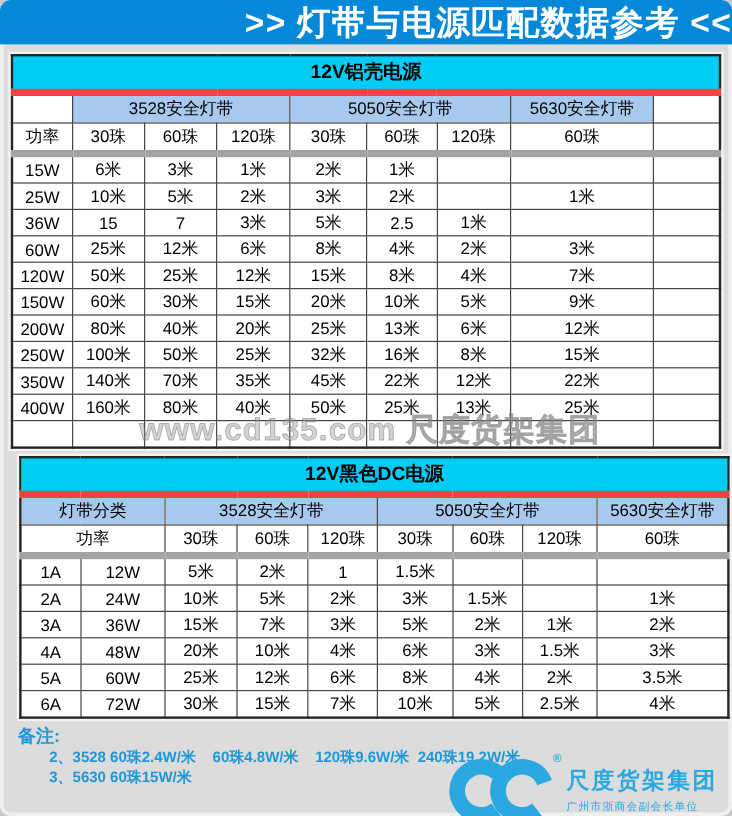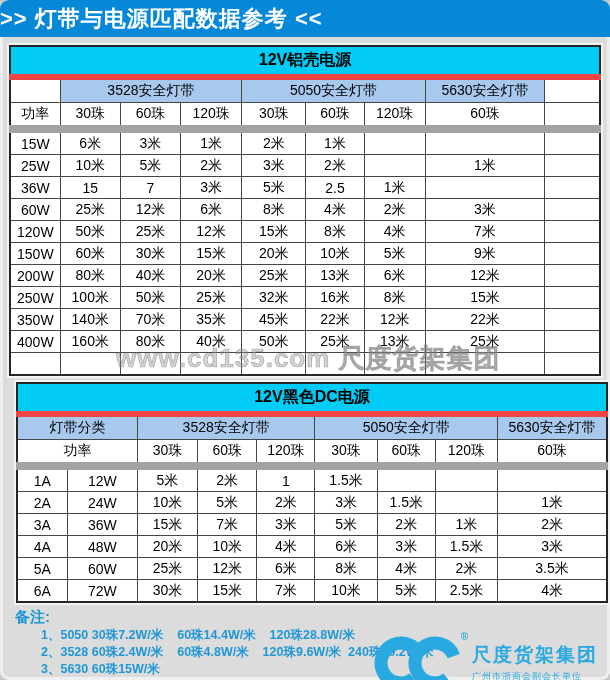--- a/index.html
+++ b/index.html
@@ -8,43 +8,43 @@
     background:#c9c9c9;
     font-family:"Liberation Sans","DejaVu Sans",sans-serif;
   }
   .frame {
     position:relative; width:610px; height:680px;
     background:#dcdcdc; border-radius:9px; overflow:hidden;
     box-shadow: inset 0 0 0 3px #efefef;
   }
   .banner {
     height:37px; background:#0688d8;
-    display:flex; align-items:center; justify-content:flex-start;
-    color:#ffffff; font-size:22px; font-weight:bold; letter-spacing:1px;
+    display:flex; align-items:center; justify-content:flex-end;
+    color:#ffffff; font-size:28px; font-weight:bold; letter-spacing:1px;
   }
   .tblwrap { width:592px; margin:0 auto; position:relative; }
   .t1 { margin-top:8px; }
   .t2 { margin-top:6px;padding-left:14px; }
   table.tbl {
     border-collapse:collapse; table-layout:fixed; width:592px;
     background:#ffffff; box-shadow:0 0 0 2px #f3f3f3;
     border:2px solid #252525;
   }
   table.tbl td {
     border:1px solid #454545; text-align:center; vertical-align:middle;
     font-size:14px; color:#000; height:21px; padding:0;
     overflow:hidden; white-space:nowrap;
   }
   tr.title td {
     background:#00ccf5; font-weight:bold; font-size:16px; height:27px;
     border-bottom:6px solid #ef4444;
   }
   tr.sub td { height:22px; }
   td.grp { background:#a8c9ee; }
-  tr.cols td { height:22px; border-bottom:8px solid #a3a3a3; }
+  tr.cols td { height:22px; border-bottom:6px solid #a3a3a3; }
   td.gb { border-left:2px solid #252525; }
   .watermark {
     position:absolute; left:116px; top:341px; z-index:5;
     font-size:26px; font-weight:bold; letter-spacing:1px;
     color:rgba(145,145,145,0.40);
     -webkit-text-stroke:0.7px rgba(120,120,120,0.55);
     pointer-events:none;
   }
   .footer { position:relative; height:96px; padding:5px 0 0 15px; }
   .notes-label { color:#1f97d6; font-weight:bold; font-size:15px; }
@@ -338,21 +338,20 @@
             <td>5米</td>
             <td>2.5米</td>
             <td class="gb">4米</td>
           </tr>
         </tbody>
     </table>
   </div>
 
   <div class="footer">
     <div class="notes-label">备注:</div>
-    <div class="note">1、5050 30珠7.2W/米    60珠14.4W/米    120珠28.8W/米</div>
     <div class="note">2、3528 60珠2.4W/米    60珠4.8W/米    120珠9.6W/米  240珠19.2W/米</div>
     <div class="note">3、5630 60珠15W/米</div>
 
     <div class="logo">
       <div class="logo-icon">
         <svg width="92" height="58" viewBox="0 0 92 58">
           <g fill="none" stroke="#29a9e0" stroke-width="13">
             <circle cx="27" cy="30" r="20" stroke-dasharray="100 25.7" stroke-dashoffset="-13" transform="rotate(14 27 30)"></circle>
             <circle cx="61" cy="30" r="20" stroke-dasharray="100 25.7" stroke-dashoffset="-13" transform="rotate(14 61 30)"></circle>
           </g>

